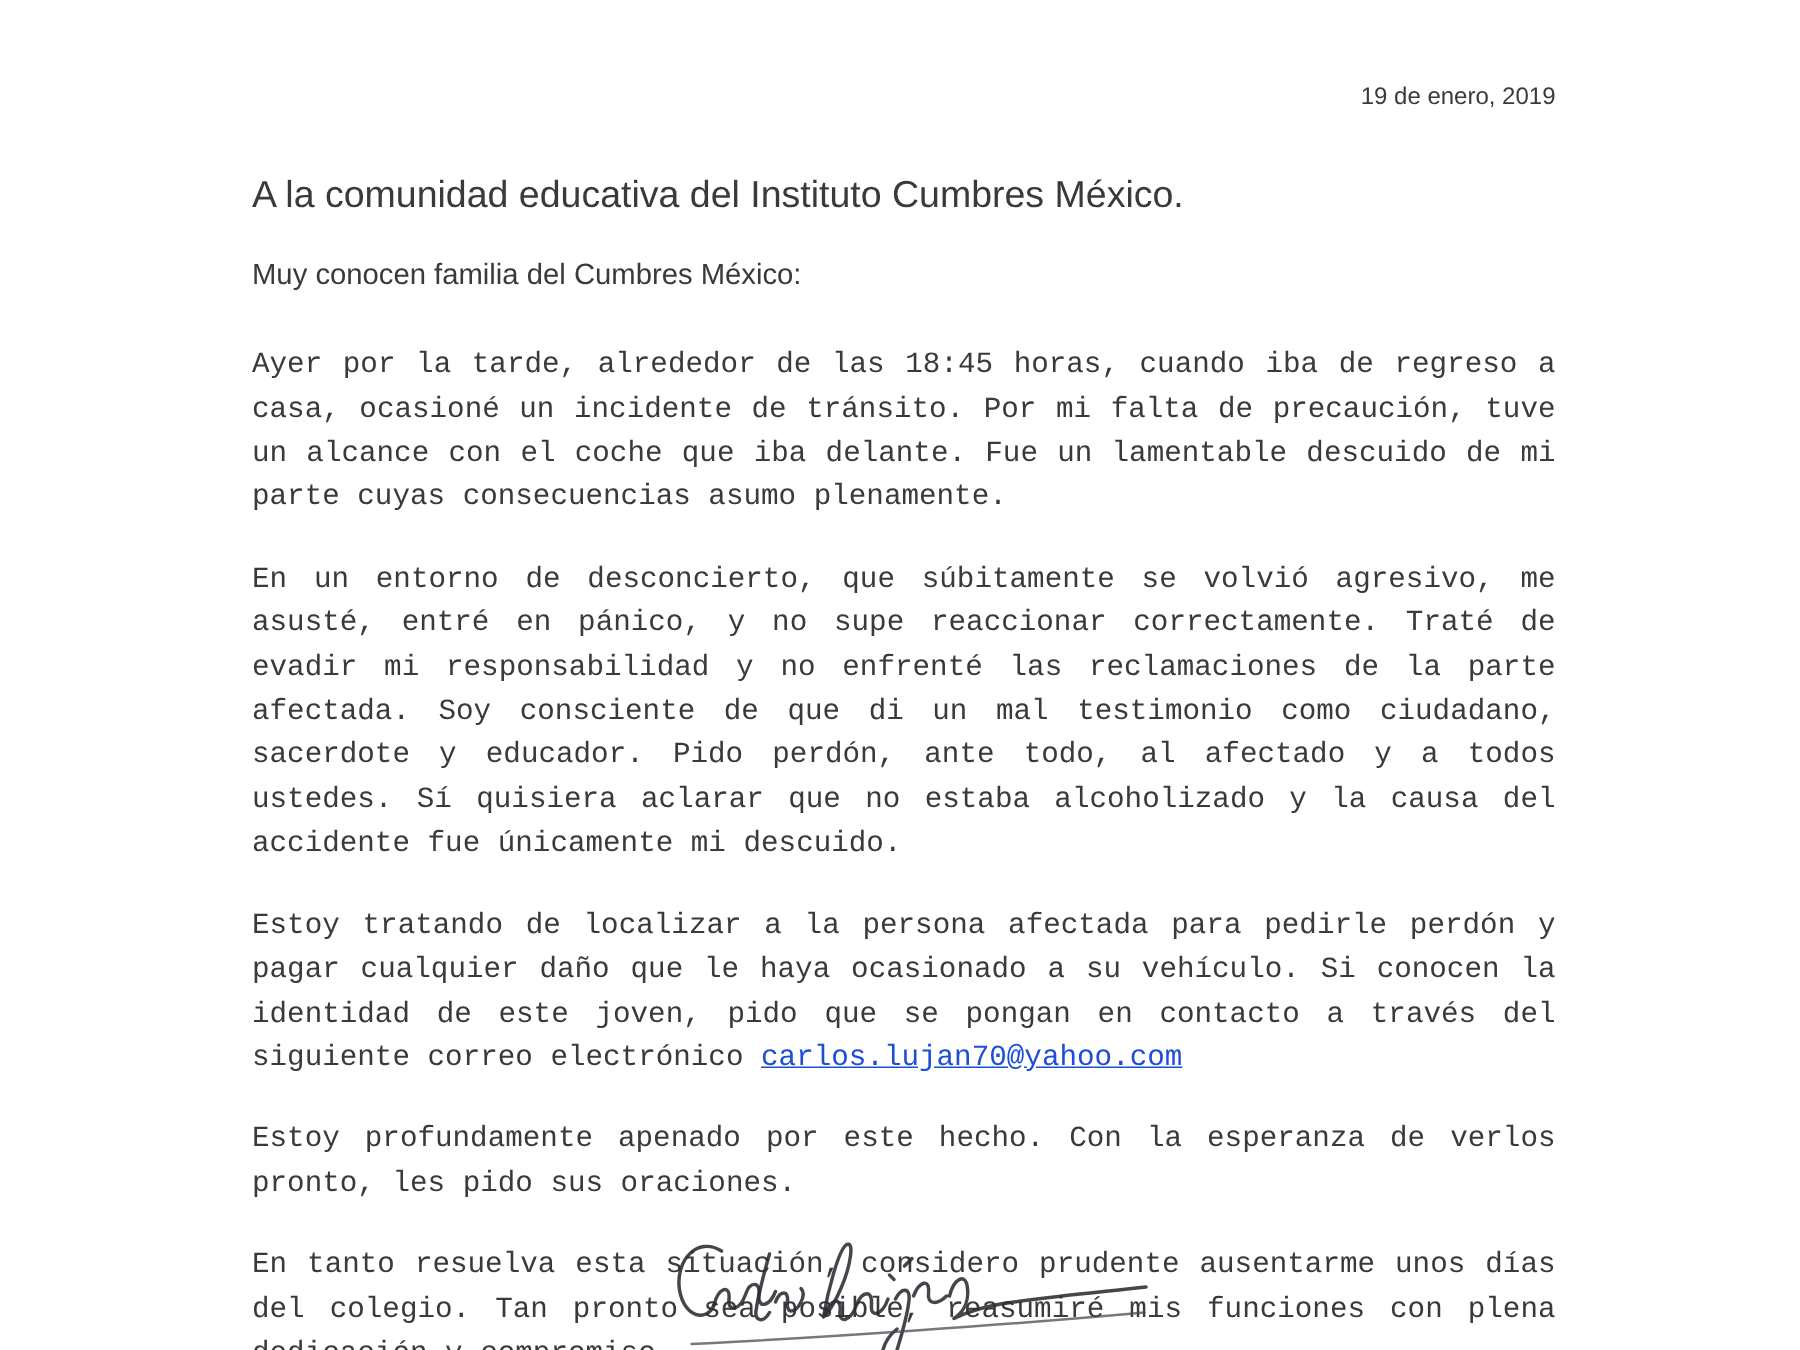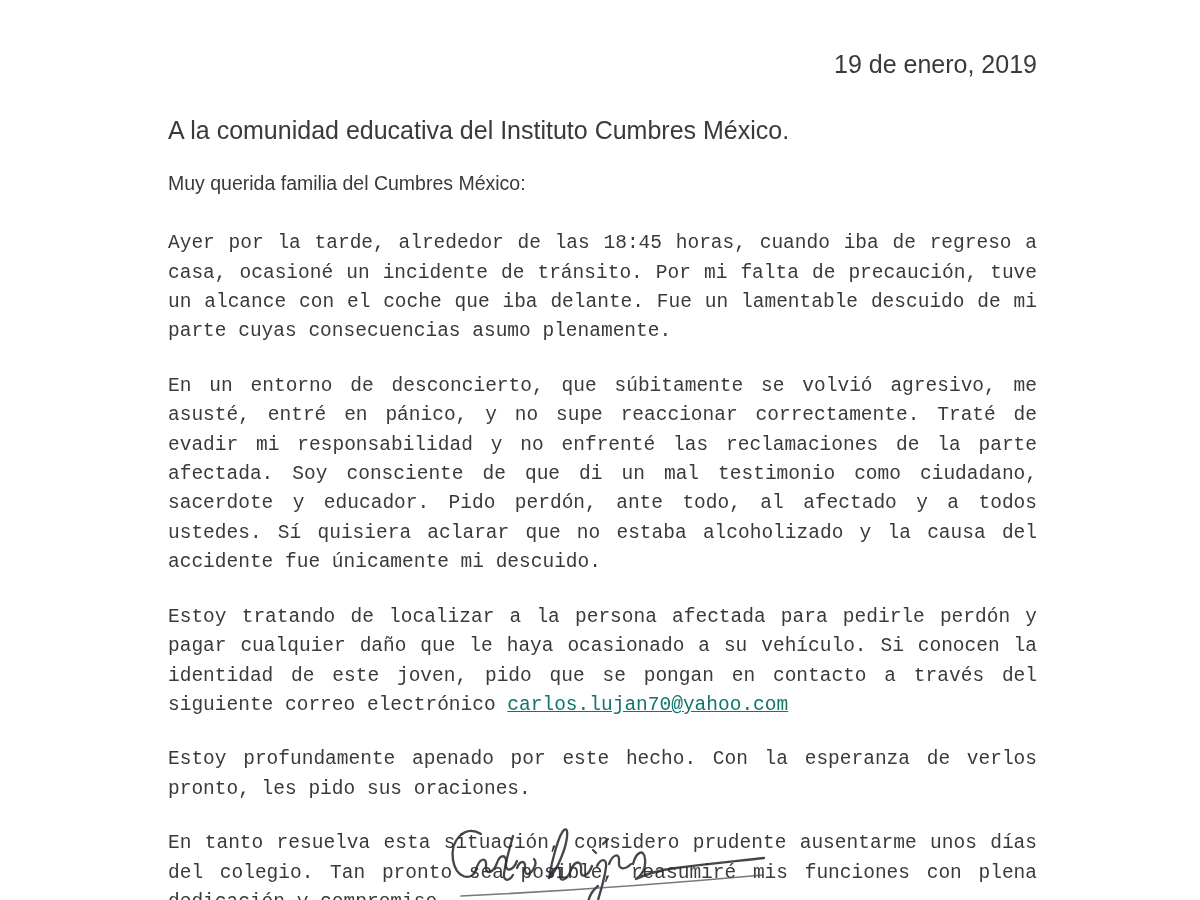--- a/index.html
+++ b/index.html
@@ -16,21 +16,21 @@
     color: #3a3a3a;
   }
   .letter {
     position: absolute;
     top: 50px;
     left: 168px;
     width: 869px;
   }
   .date-line {
     text-align: right;
-    font-size: 25px;
+    font-size: 16px;
     line-height: 29.4px;
     margin: 0 0 37px 0;
   }
   .recipient-line {
     font-size: 25px;
     line-height: 29.4px;
     margin: 0 0 23px 0;
   }
   .salutation-line {
     font-size: 19.5px;
@@ -41,21 +41,21 @@
     font-size: 19.5px;
     line-height: 29.4px;
     text-align: justify;
     margin: 0 0 25px 0;
     font-family: Liberation Mono, monospace;
   }
   .para:last-of-type {
     margin-bottom: 20px;
   }
   a.email-link {
-    color: #0f766e;
+    color: #1d4ed8;
     text-decoration: underline;
     cursor: pointer;
   }
   .signature-wrap {
     position: absolute;
     left: 445px;
     top: 820px;
     width: 330px;
     height: 85px;
   }
@@ -82,21 +82,21 @@
 </style>
 </head>
 <body>
 
 <div class="letter">
 
   <p class="date-line">19 de enero, 2019</p>
 
   <p class="recipient-line">A la comunidad educativa del Instituto Cumbres México.</p>
 
-  <p class="salutation-line">Muy querida familia del Cumbres México:</p>
+  <p class="salutation-line">Muy conocen familia del Cumbres México:</p>
 
   <p class="para">Ayer por la tarde, alrededor de las 18:45 horas, cuando iba de regreso a casa, ocasioné un incidente de tránsito. Por mi falta de precaución, tuve un alcance con el coche que iba delante. Fue un lamentable descuido de mi parte cuyas consecuencias asumo plenamente.</p>
 
   <p class="para">En un entorno de desconcierto, que súbitamente se volvió agresivo, me asusté, entré en pánico, y no supe reaccionar correctamente. Traté de evadir mi responsabilidad y no enfrenté las reclamaciones de la parte afectada. Soy consciente de que di un mal testimonio como ciudadano, sacerdote y educador. Pido perdón, ante todo, al afectado y a todos ustedes. Sí quisiera aclarar que no estaba alcoholizado y la causa del accidente fue únicamente mi descuido.</p>
 
   <p class="para"><span>Estoy tratando de localizar a la persona afectada para pedirle perdón y pagar cualquier daño que le haya ocasionado a su vehículo. Si conocen la identidad de este joven, pido que se pongan en contacto a través del siguiente correo electrónico </span><a class="email-link">carlos.lujan70@yahoo.com</a></p>
 
   <p class="para">Estoy profundamente apenado por este hecho. Con la esperanza de verlos pronto, les pido sus oraciones.</p>
 
   <p class="para">En tanto resuelva esta situación, considero prudente ausentarme unos días del colegio. Tan pronto sea posible, reasumiré mis funciones con plena dedicación y compromiso.</p>

